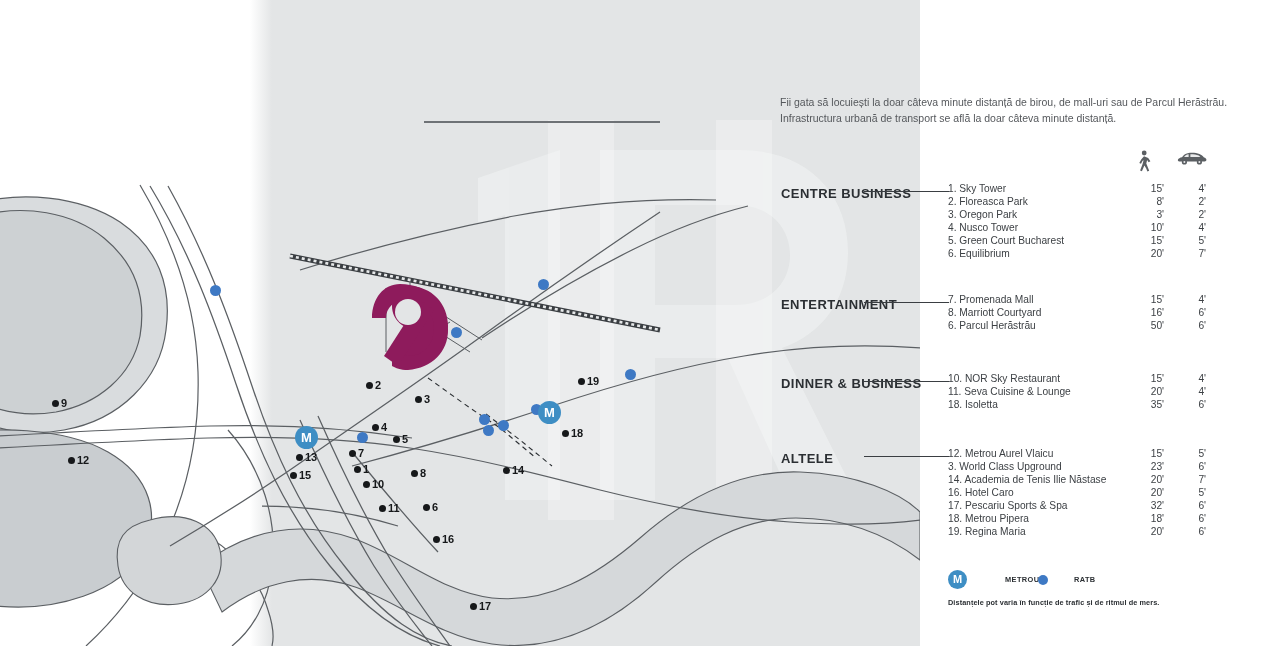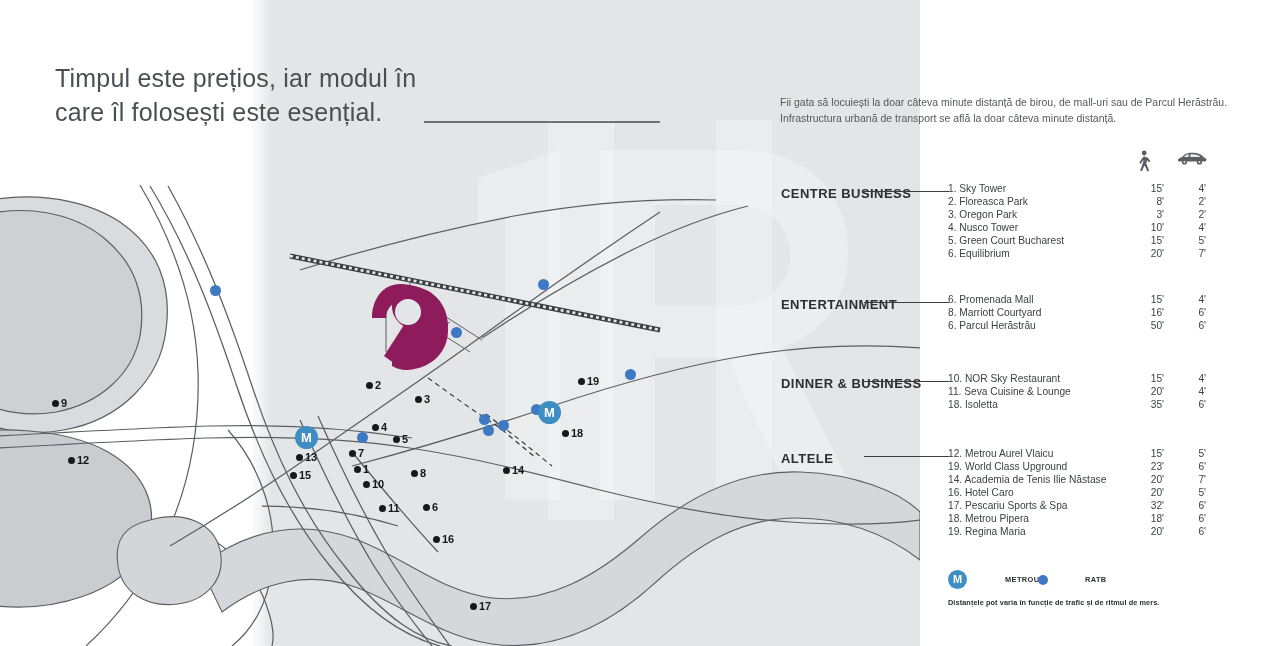--- a/index.html
+++ b/index.html
@@ -46,21 +46,21 @@
   
   .legend{position:absolute;left:28px;top:570px;width:320px;}
   .lg-item{position:absolute;top:0;height:20px;}
   .lg-metro{left:0;}
   .lg-ratb{left:90px;}
   .lg-m{position:absolute;left:0;top:0;width:19px;height:19px;border-radius:50%;
     background:#3e8ec4;color:#fff;font-size:11px;font-weight:bold;text-align:center;line-height:19px;}
   .lg-dot{position:absolute;left:0;top:5px;width:10px;height:10px;border-radius:50%;background:#3e79c4;}
   .lg-txt{position:absolute;top:5px;font-size:7.4px;font-weight:bold;color:#2b2f33;letter-spacing:.4px;white-space:nowrap;margin-left:32px;}
   .lg-metro .lg-txt{left:25px;}
-  .lg-ratb .lg-txt{left:15px;}
+  .lg-ratb .lg-txt{left:4px;}
   .note{position:absolute;left:28px;top:598px;font-size:7.3px;font-weight:bold;color:#2b2f33;letter-spacing:.1px;white-space:nowrap;}
 
   
   .mk{position:absolute;}
   .mk-dot{position:absolute;width:7px;height:7px;border-radius:50%;background:#16181a;left:0;top:4px;}
   .mk-num{position:absolute;left:9px;top:0;font-size:11px;font-weight:bold;color:#16181a;line-height:14px;}
   .metro{position:absolute;width:23px;height:23px;border-radius:50%;background:#3e8ec4;
     color:#fff;font-size:13px;font-weight:bold;text-align:center;line-height:23px;}
   .ratb{position:absolute;width:11px;height:11px;border-radius:50%;background:#3e79c4;}
 </style>
@@ -165,21 +165,20 @@
                  L382 368 L382 286 Z" fill="none"></path>
         <path d="M400 284 C 428 284 448 304 448 330 C 448 352 432 368 408 370
                  C 400 370 396 368 392 366 L392 352 C 396 354 402 356 408 356
                  C 424 356 434 344 434 328 C 434 312 422 300 406 300
                  C 394 300 386 308 386 318 L372 318 C 372 298 384 284 400 284 Z"></path>
         <path d="M384 356 L420 300 L434 310 L398 366 Z"></path>
         <circle cx="408" cy="312" r="13" fill="#e3e5e6"></circle>
       </g>
     </svg>
 
-    <div class="headline">Timpul este prețios, iar modul în care îl folosești este esențial.</div>
     <div class="headline-rule"></div>
 
     <div id="markers">
         <div class="ratb" style="left: 210px; top: 285px;"></div>
         <div class="ratb" style="left: 451px; top: 327px;"></div>
         <div class="ratb" style="left: 538px; top: 279px;"></div>
         <div class="ratb" style="left: 625px; top: 369px;"></div>
         <div class="ratb" style="left: 357px; top: 432px;"></div>
         <div class="ratb" style="left: 479px; top: 414px;"></div>
         <div class="ratb" style="left: 483px; top: 425px;"></div>
@@ -324,21 +323,21 @@
               <span class="w">20'</span>
               <span class="c">7'</span>
             </div>
           </div>
         </div>
         <div class="sec" style="top: 297px;">
           <div class="sec-label">ENTERTAINMENT</div>
           <div class="sec-rule"></div>
           <div class="rows">
             <div class="row">
-              <span class="nm">6. Promenada Mall</span>
+              <span class="nm">7. Promenada Mall</span>
               <span class="w">15'</span>
               <span class="c">4'</span>
             </div>
             <div class="row">
               <span class="nm">8. Marriott Courtyard</span>
               <span class="w">16'</span>
               <span class="c">6'</span>
             </div>
             <div class="row">
               <span class="nm">6. Parcul Herăstrău</span>
@@ -371,21 +370,21 @@
         <div class="sec" style="top: 451px;">
           <div class="sec-label">ALTELE</div>
           <div class="sec-rule"></div>
           <div class="rows">
             <div class="row">
               <span class="nm">12. Metrou Aurel Vlaicu</span>
               <span class="w">15'</span>
               <span class="c">5'</span>
             </div>
             <div class="row">
-              <span class="nm">19. World Class Upground</span>
+              <span class="nm">3. World Class Upground</span>
               <span class="w">23'</span>
               <span class="c">6'</span>
             </div>
             <div class="row">
               <span class="nm">14. Academia de Tenis Ilie Năstase</span>
               <span class="w">20'</span>
               <span class="c">7'</span>
             </div>
             <div class="row">
               <span class="nm">16. Hotel Caro</span>

